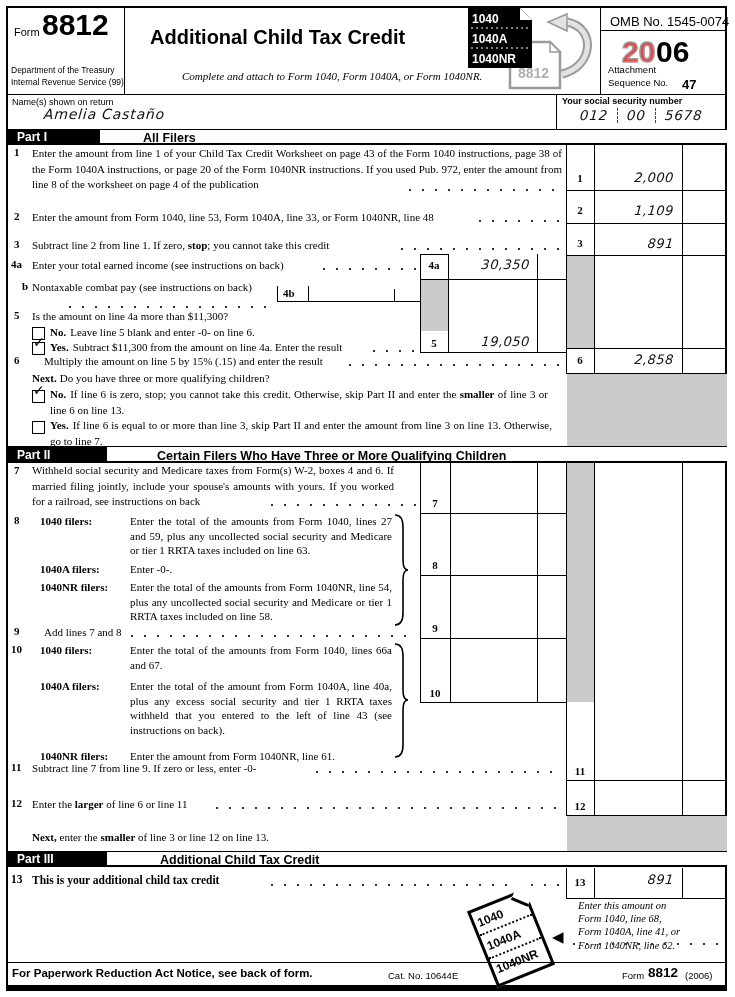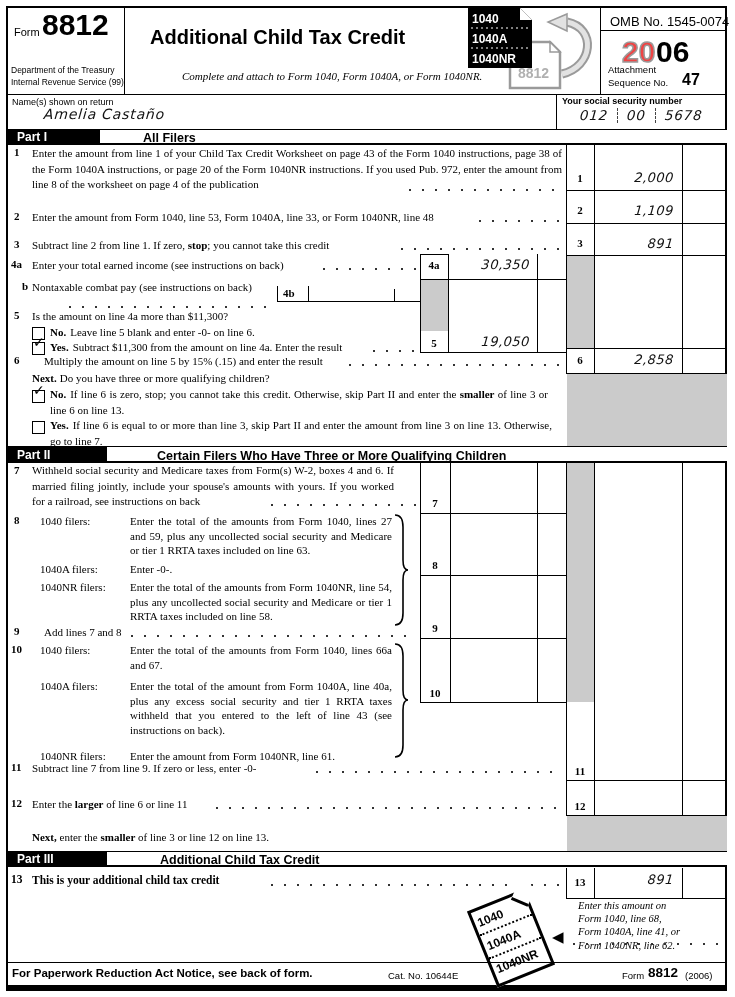--- a/index.html
+++ b/index.html
@@ -25,21 +25,21 @@
   .val{position:absolute;width:80px;text-align:right;font-family:"DejaVu Sans",sans-serif;
        font-style:italic;font-size:13px;letter-spacing:.5px;color:#111;transform:skewX(-5deg)}
   .hand{font-family:"DejaVu Sans",sans-serif;font-style:italic;letter-spacing:.8px;color:#111;transform:skewX(-5deg)}
   .cb{position:absolute;width:11px;height:11px;border:1.5px solid #000;background:#fff}
   .ck{position:absolute;font:700 14px "DejaVu Sans",sans-serif}
   .strip{position:absolute;left:8px;width:719px;background:#fff;border-top:1px solid #000;border-bottom:2px solid #000;box-sizing:border-box}
   .striplabel{position:absolute;left:0;top:0;bottom:0;background:#000;color:#fff;
               font:700 12px/15px "Liberation Sans",sans-serif;padding:0 0 0 9px;box-sizing:border-box}
   .striptitle{position:absolute;top:1px;font:700 12.5px/14px "Liberation Sans",sans-serif}
   .filer{display:flex}
-  .flab{width:90px;flex:none;font-weight:normal;font-size:11px;line-height:14.5px}
+  .flab{width:90px;flex:none;font-weight:bold;font-size:11px;line-height:14.5px}
   .ftxt{width:262px;font-size:11px;line-height:14.5px;text-align:justify}
   .yr{font:700 30px/30px "Liberation Sans",sans-serif}
   .yr-o{color:#ef4444;-webkit-text-stroke:1.5px #9a9a9a}
   .tilted{position:absolute;width:62px;height:82px;border:3px solid #000;background:#fff;
           transform:rotate(-22deg);box-sizing:border-box}
   .trow{height:25px;font:700 12px/24px "Liberation Sans",sans-serif;padding-left:3px;
         border-bottom:2px dotted #000;box-sizing:border-box}
   .trow:last-child{border-bottom:none}
   .ear{position:absolute;top:-9px;right:-9px;width:18px;height:18px;background:#fff;
        transform:rotate(45deg);border-bottom:3px solid #000}
@@ -79,21 +79,21 @@
     <text x="6" y="39" style="font:700 12px 'Liberation Sans',sans-serif" fill="#fff">1040A</text>
     <text x="6" y="59" style="font:700 12px 'Liberation Sans',sans-serif" fill="#fff">1040NR</text>
   </svg>
 
   <span class="abs sans" style="left:610px;top:14px;font-size:13px">OMB No. 1545-0074</span>
   <i class="hl" style="left:600px;top:30px;width:127px"></i>
   <span class="abs yr yr-o" style="left:622px;top:37px">20</span>
   <span class="abs yr" style="left:656px;top:37px">06</span>
   <span class="abs sans" style="left:608px;top:64px;font-size:9.5px">Attachment</span>
   <span class="abs sans" style="left:608px;top:77px;font-size:9.5px">Sequence No.</span>
-  <span class="abs sans b" style="left:682px;top:71px;font-size:16px">47</span>
+  <span class="abs sans b" style="left:682px;top:77px;font-size:13px">47</span>
 
   <i class="vl" style="left:556px;top:94px;height:35px"></i>
   <span class="abs sans" style="left:12px;top:97px;font-size:9px">Name(s) shown on return</span>
   <span class="abs hand" style="left:44px;top:106px;font-size:14px">Amelia Castaño</span>
   <span class="abs sans b" style="left:562px;top:96px;font-size:9px">Your social security number</span>
   <div class="ssnrow" style="left:560px;top:107px;width:162px">
     <span class="hand" style="font-size:13.5px">012</span>
     <i class="ssep"></i>
     <span class="hand" style="font-size:13.5px">00</span>
     <i class="ssep"></i>

